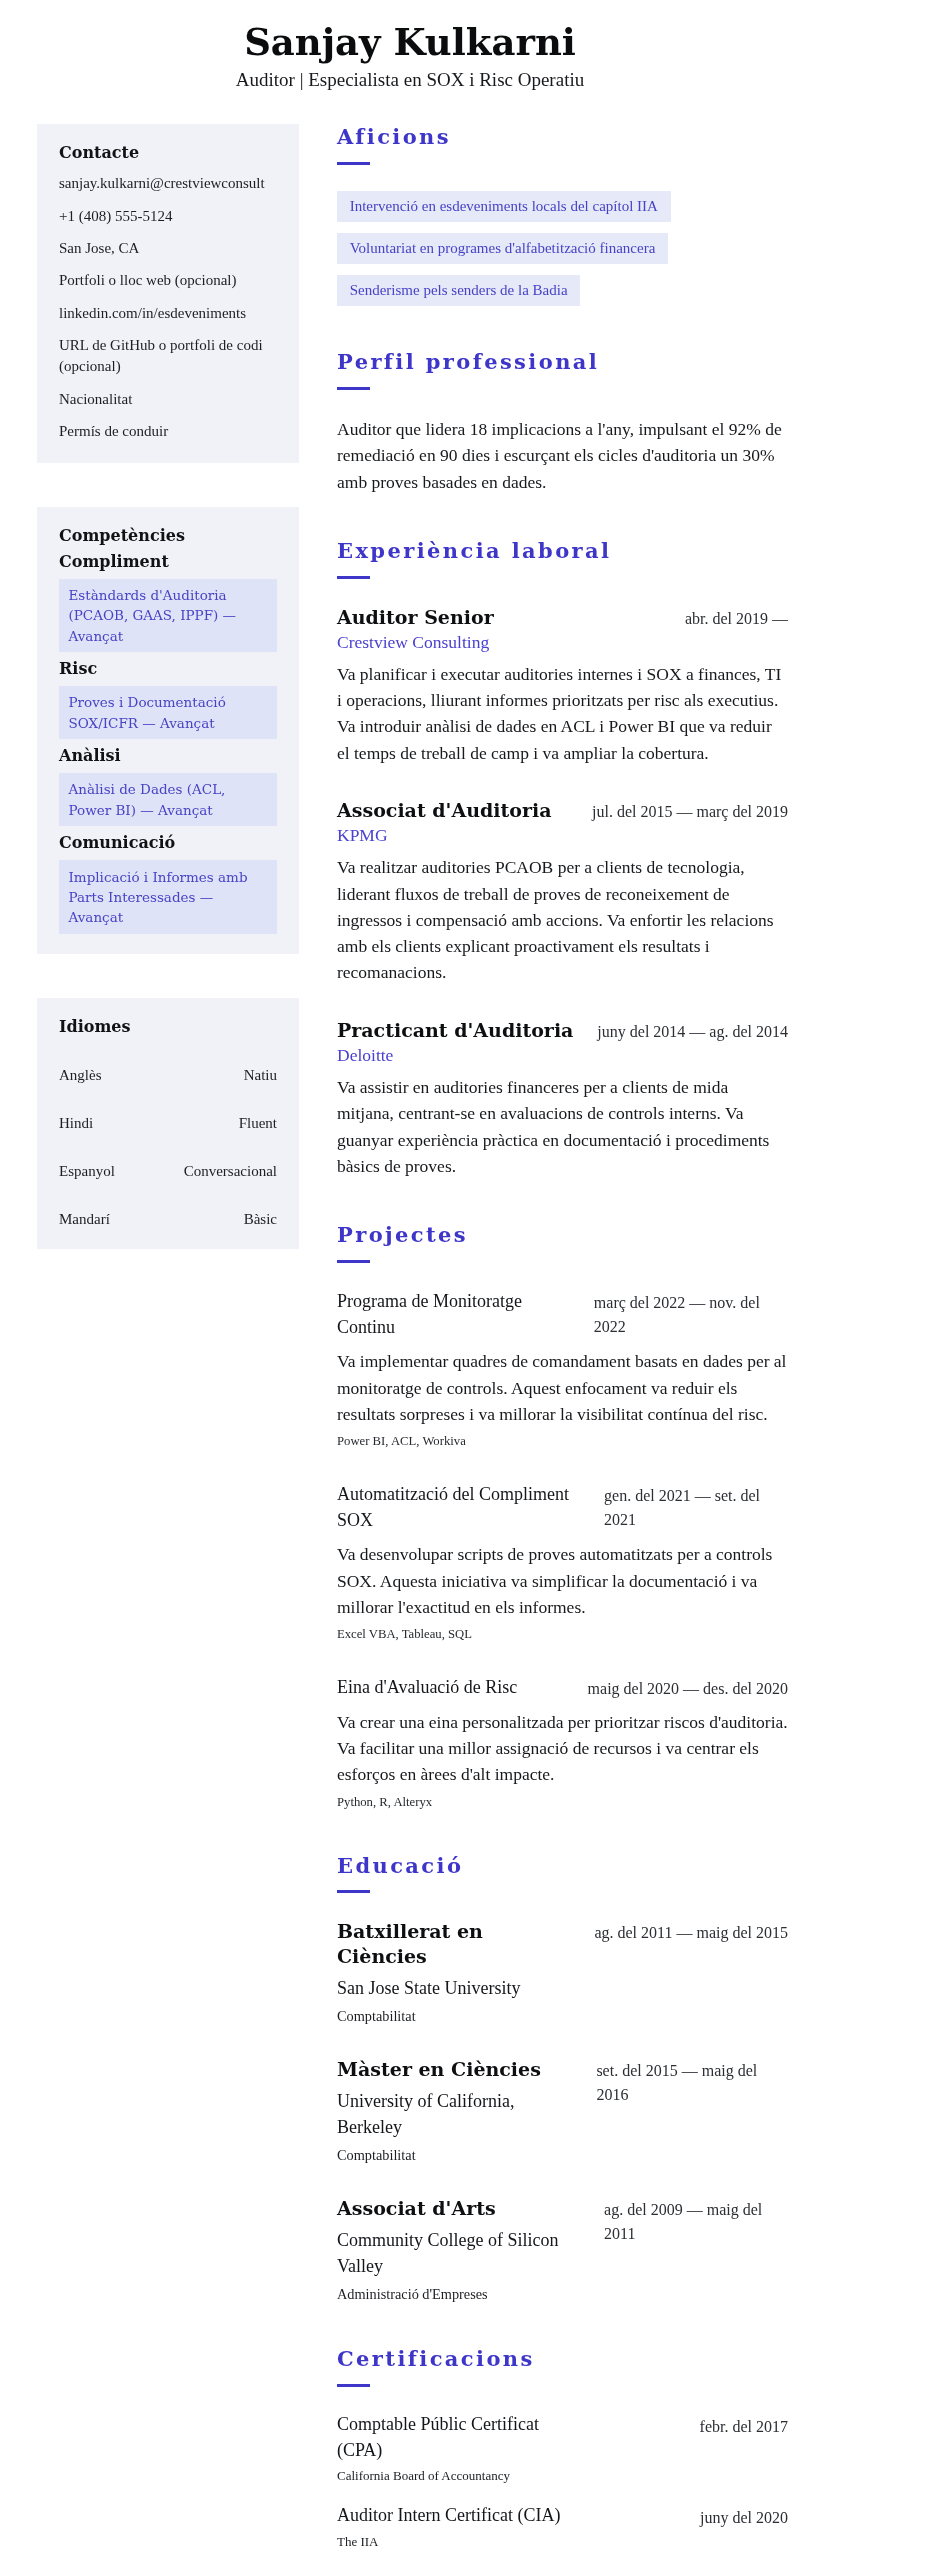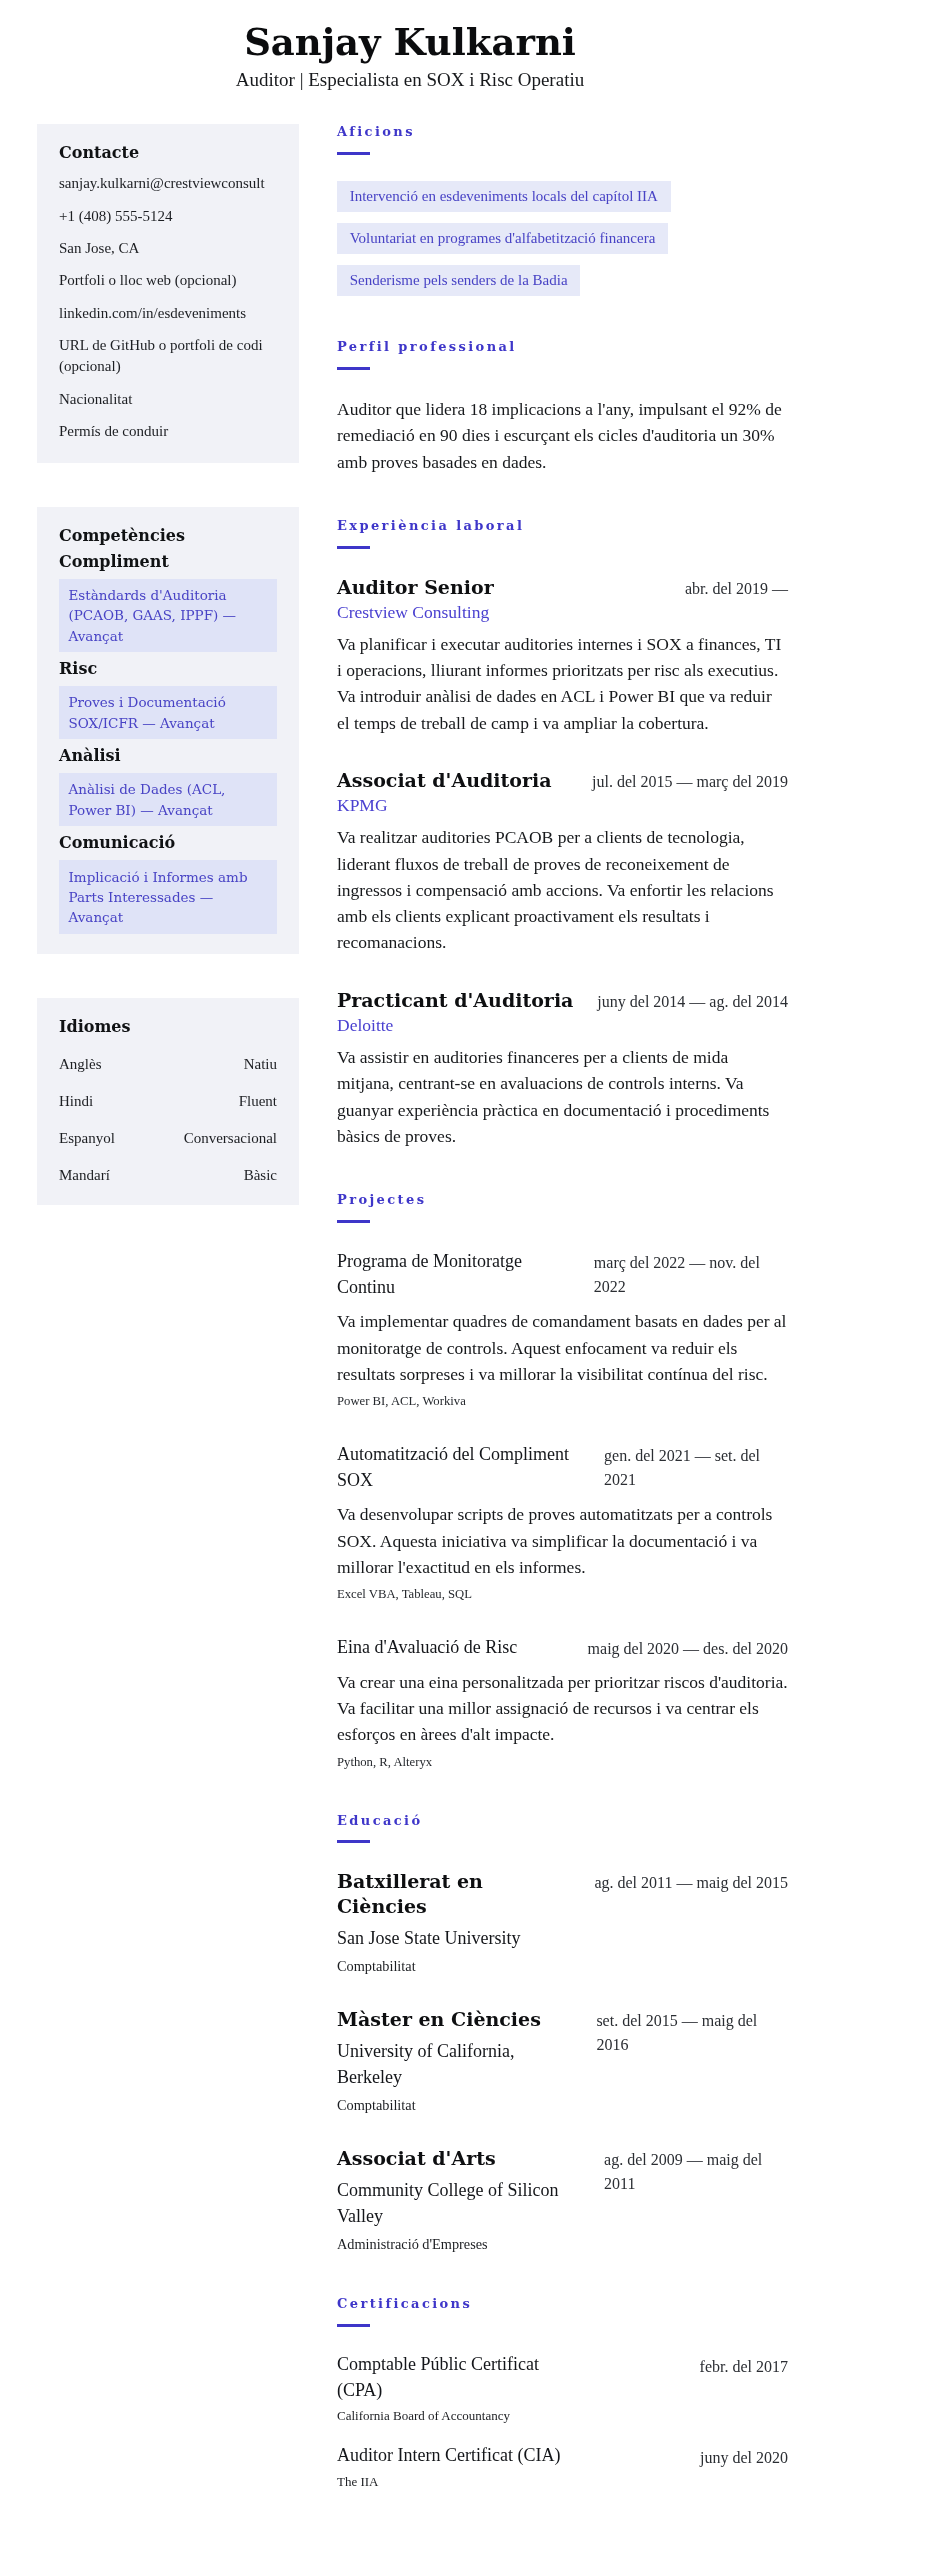--- a/index.html
+++ b/index.html
@@ -16,25 +16,25 @@
   .sidebar{width:262px;flex:0 0 262px;margin-left:37px;}
   .main{flex:1 1 auto;margin-left:38px;margin-right:32px;min-width:0;}
 
   
   .side-box{background:#f1f2f7;padding:19px 22px 20.6px;margin-bottom:44px;}
   .side-title{font-family:"DejaVu Serif",serif;font-weight:bold;font-size:16px;margin:0 0 4.8px;color:#101214;}
   .contact-item{font-size:15px;line-height:1.42;margin-top:11px;color:#1c1e22;}
   .contact-item.email{white-space:nowrap;}
   .skill-cat{font-family:"DejaVu Serif",serif;font-weight:bold;font-size:16px;margin:7px 0 8px;color:#101214;}
   .skill-tag{background:#dfe3f7;color:#4843c5;font-family:"DejaVu Serif",serif;font-size:13.5px;line-height:1.5;padding:6.3px 9.5px;}
-  .lang-row{display:flex;justify-content:space-between;font-size:15px;margin-top:20px;color:#1c1e22;}
+  .lang-row{display:flex;justify-content:space-between;font-size:15px;margin-top:31px;color:#1c1e22;}
 
   
   .section{margin-bottom:43px;}
-  .sec-title{color:#3e36c9;font-family:"DejaVu Serif",serif;font-weight:bold;font-size:13px;letter-spacing:2.4px;margin:0;}
+  .sec-title{color:#3e36c9;font-family:"DejaVu Serif",serif;font-weight:bold;font-size:21px;letter-spacing:2.4px;margin:0;}
   .sec-rule{width:33px;height:3.2px;background:#3e36c9;margin:12.7px 0 25.4px;}
 
   
   .pill{display:table;background:#e6e9f8;color:#4843c5;font-size:15px;padding:7.1px 12.7px;margin-bottom:11px;}
 
   
   .profile-text{font-size:17.5px;line-height:1.52;margin:0;}
 
   
   .entry{margin-bottom:32px;}

